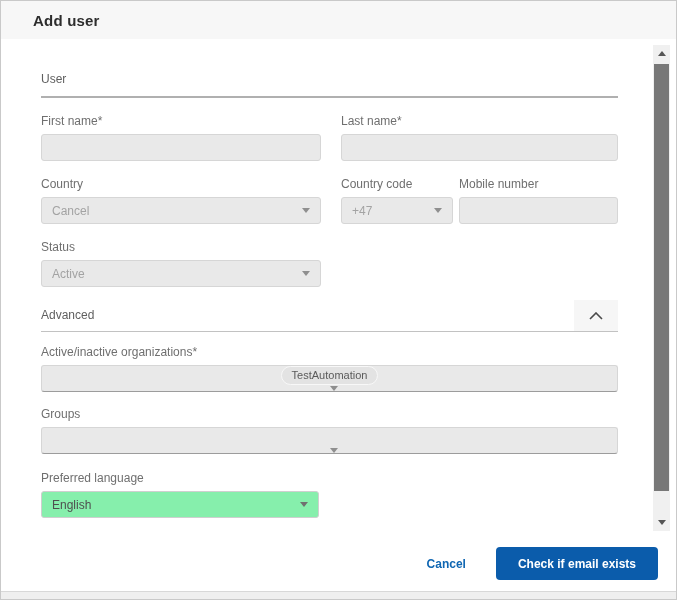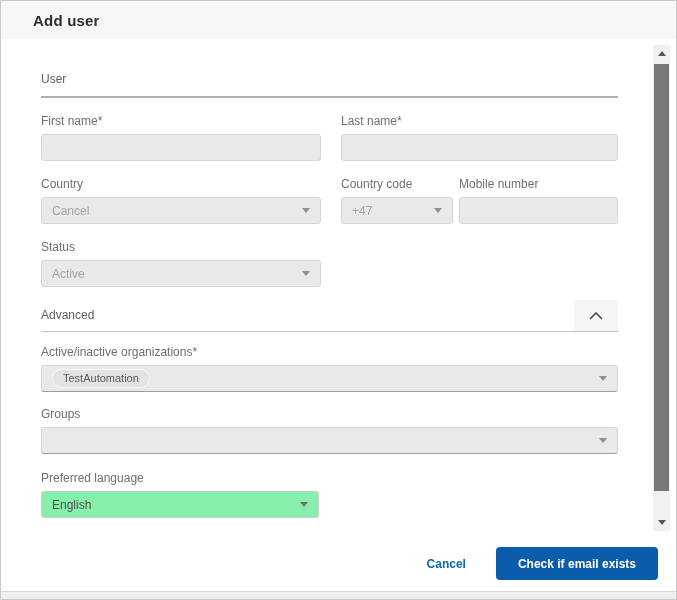--- a/index.html
+++ b/index.html
@@ -25,21 +25,21 @@
   .input{
     width:100%;box-sizing:border-box;height:27px;border:1px solid #cfcfcf;border-radius:3px;
     font-family:"Liberation Sans", sans-serif;font-size:12px;color:#4f4f4f;padding:0 9px;outline:none;background:#fff;
   }
   .input.disabled{background:#e9e9e9;border-color:#d6d6d6;}
   .select{
     box-sizing:border-box;height:27px;border:1px solid #cfcfcf;border-radius:3px;background:#86efac;
     display:flex;align-items:center;justify-content:space-between;padding:0 10px;font-size:12px;color:#4f4f4f;
   }
   .select.disabled{background:#e9e9e9;border-color:#d6d6d6;color:#a3a3a3;}
-  .select.filled{background:#e9e9e9;border-color:#d6d6d6;border-bottom-color:#9c9c9c;color:#5a5a5a;}
+  .select.filled{background:#e9e9e9;border-color:#d6d6d6;border-bottom-color:#9c9c9c;color:#5a5a5a;flex-direction:column;}
   .caret{
     width:0;height:0;border-left:4px solid transparent;border-right:4px solid transparent;
     border-top:5px solid #8f8f8f;flex:0 0 auto;margin-left:8px;
   }
   .select.enabled .caret{border-top-color:#707070;}
   
   .advanced-section{
     margin-top:12px;height:32px;display:flex;align-items:center;justify-content:space-between;
     border-bottom:1px solid #c2c2c2;
   }

